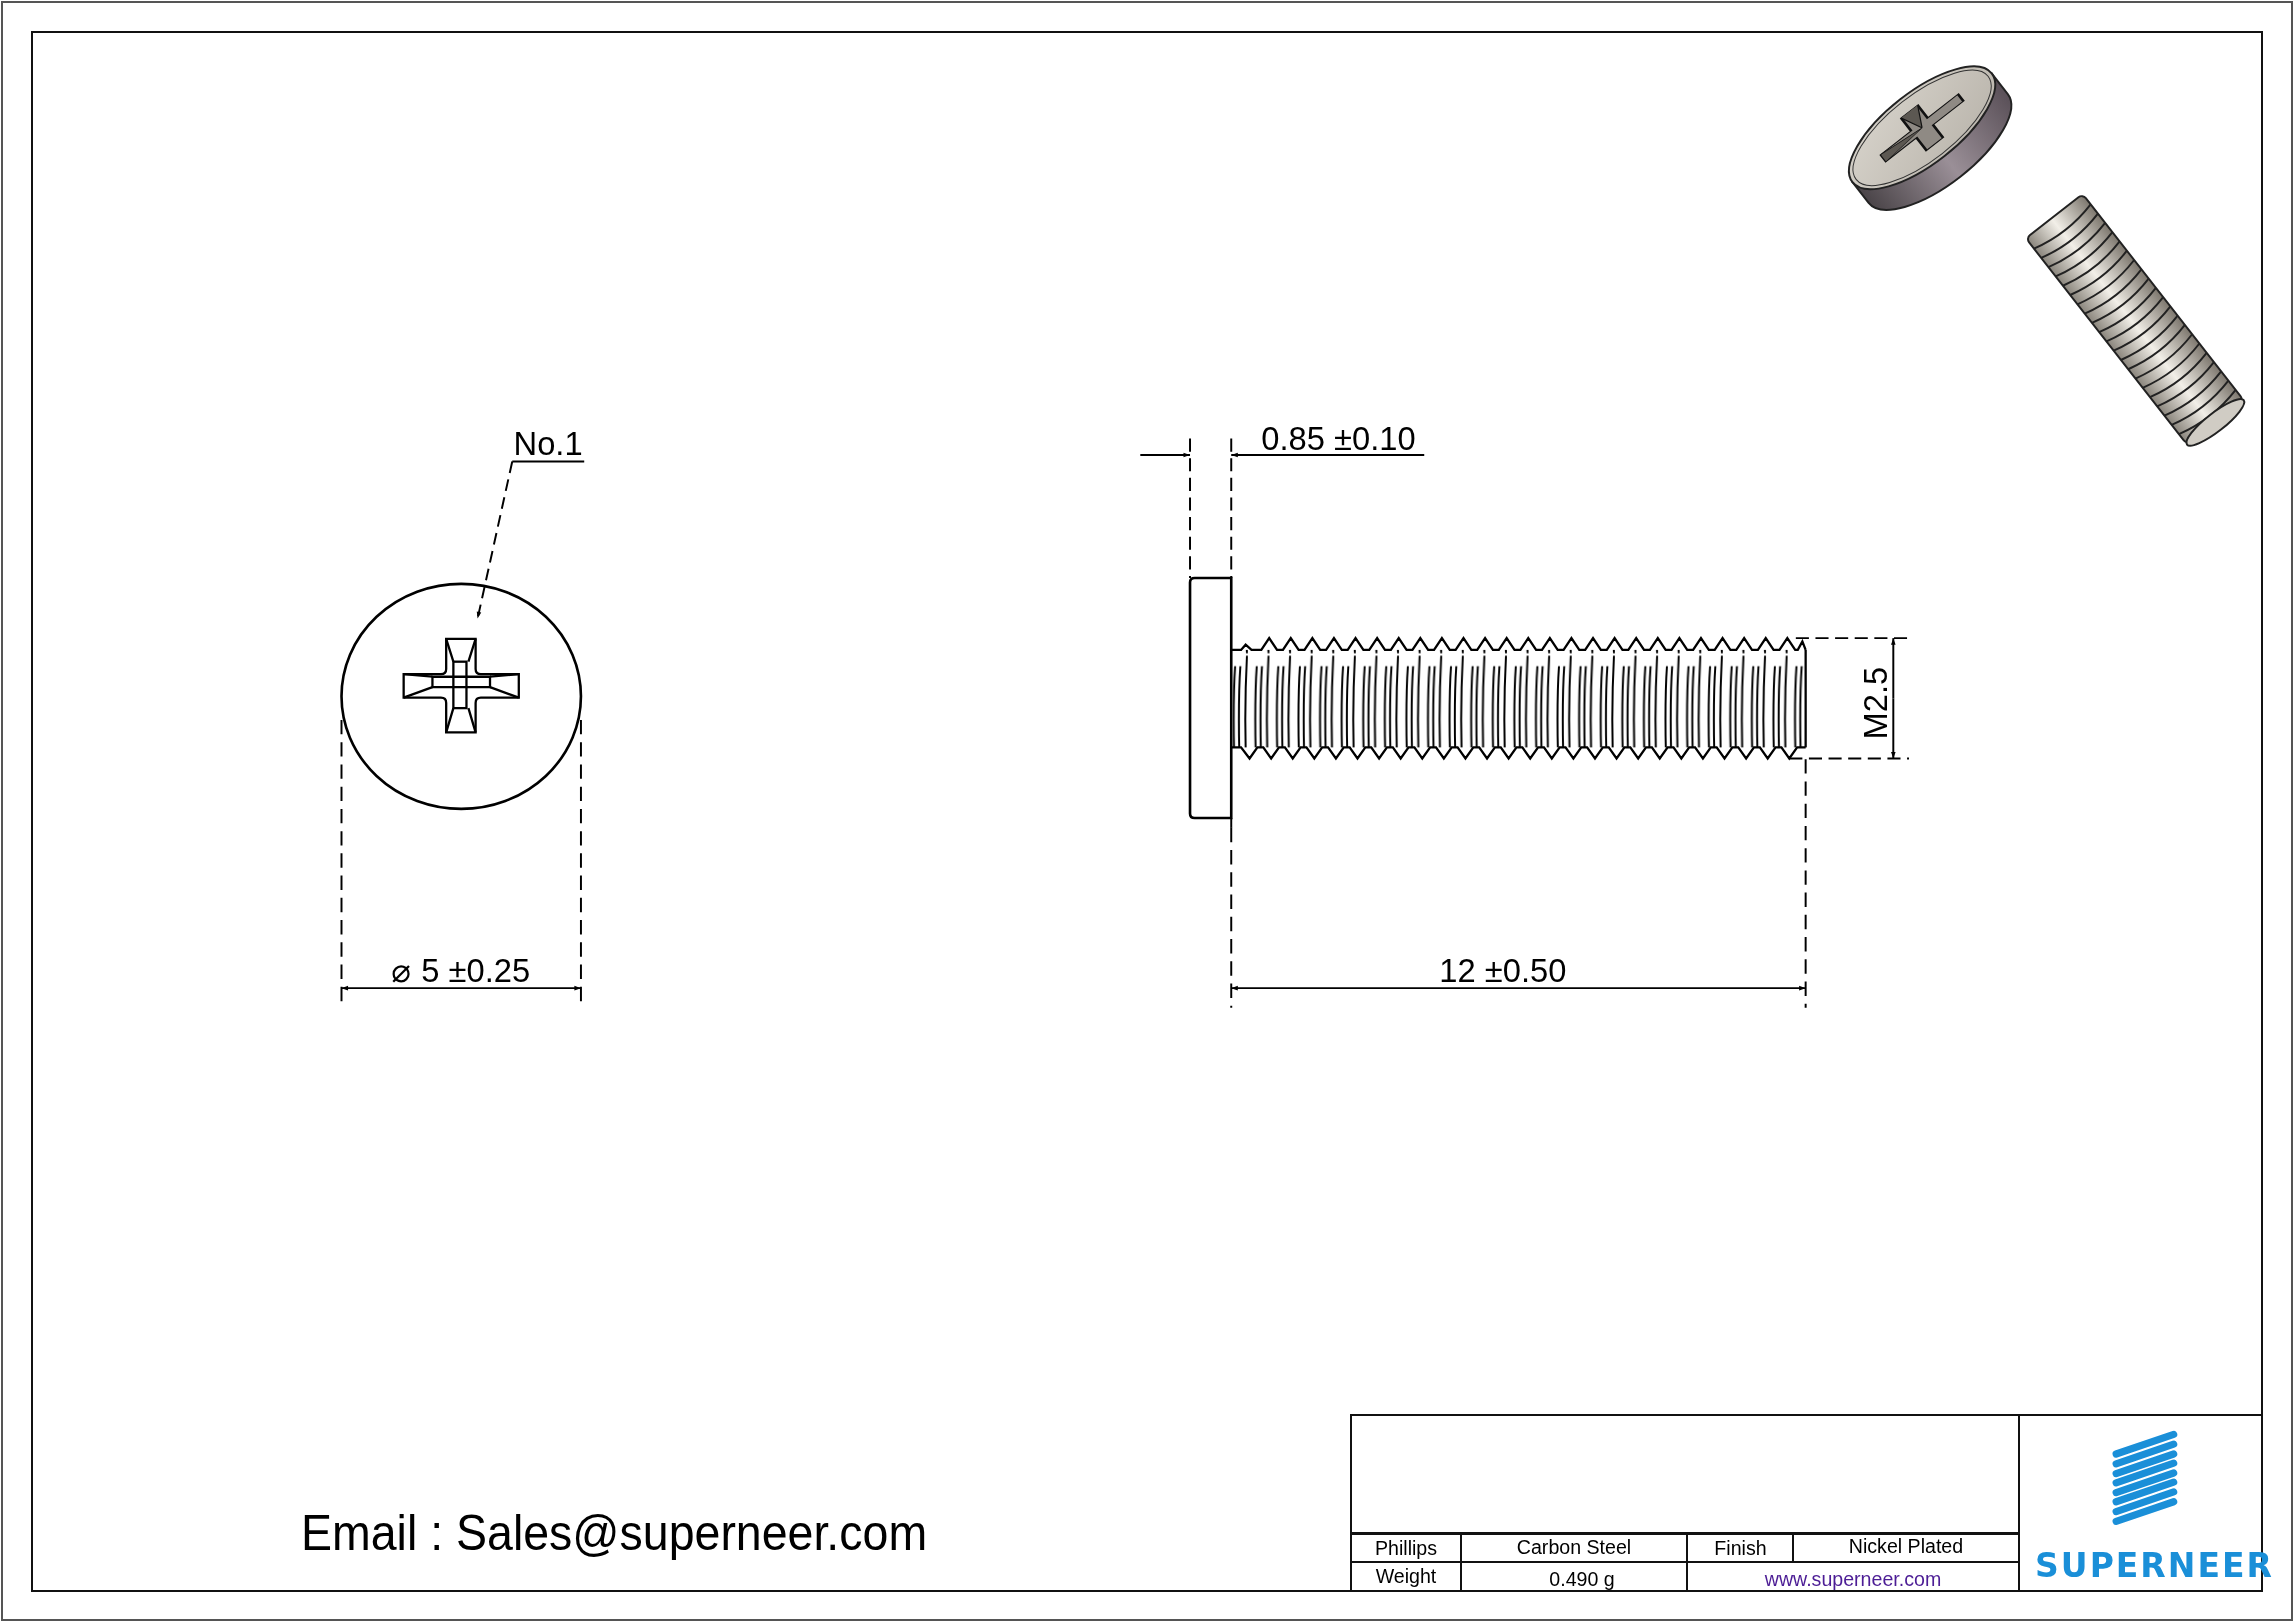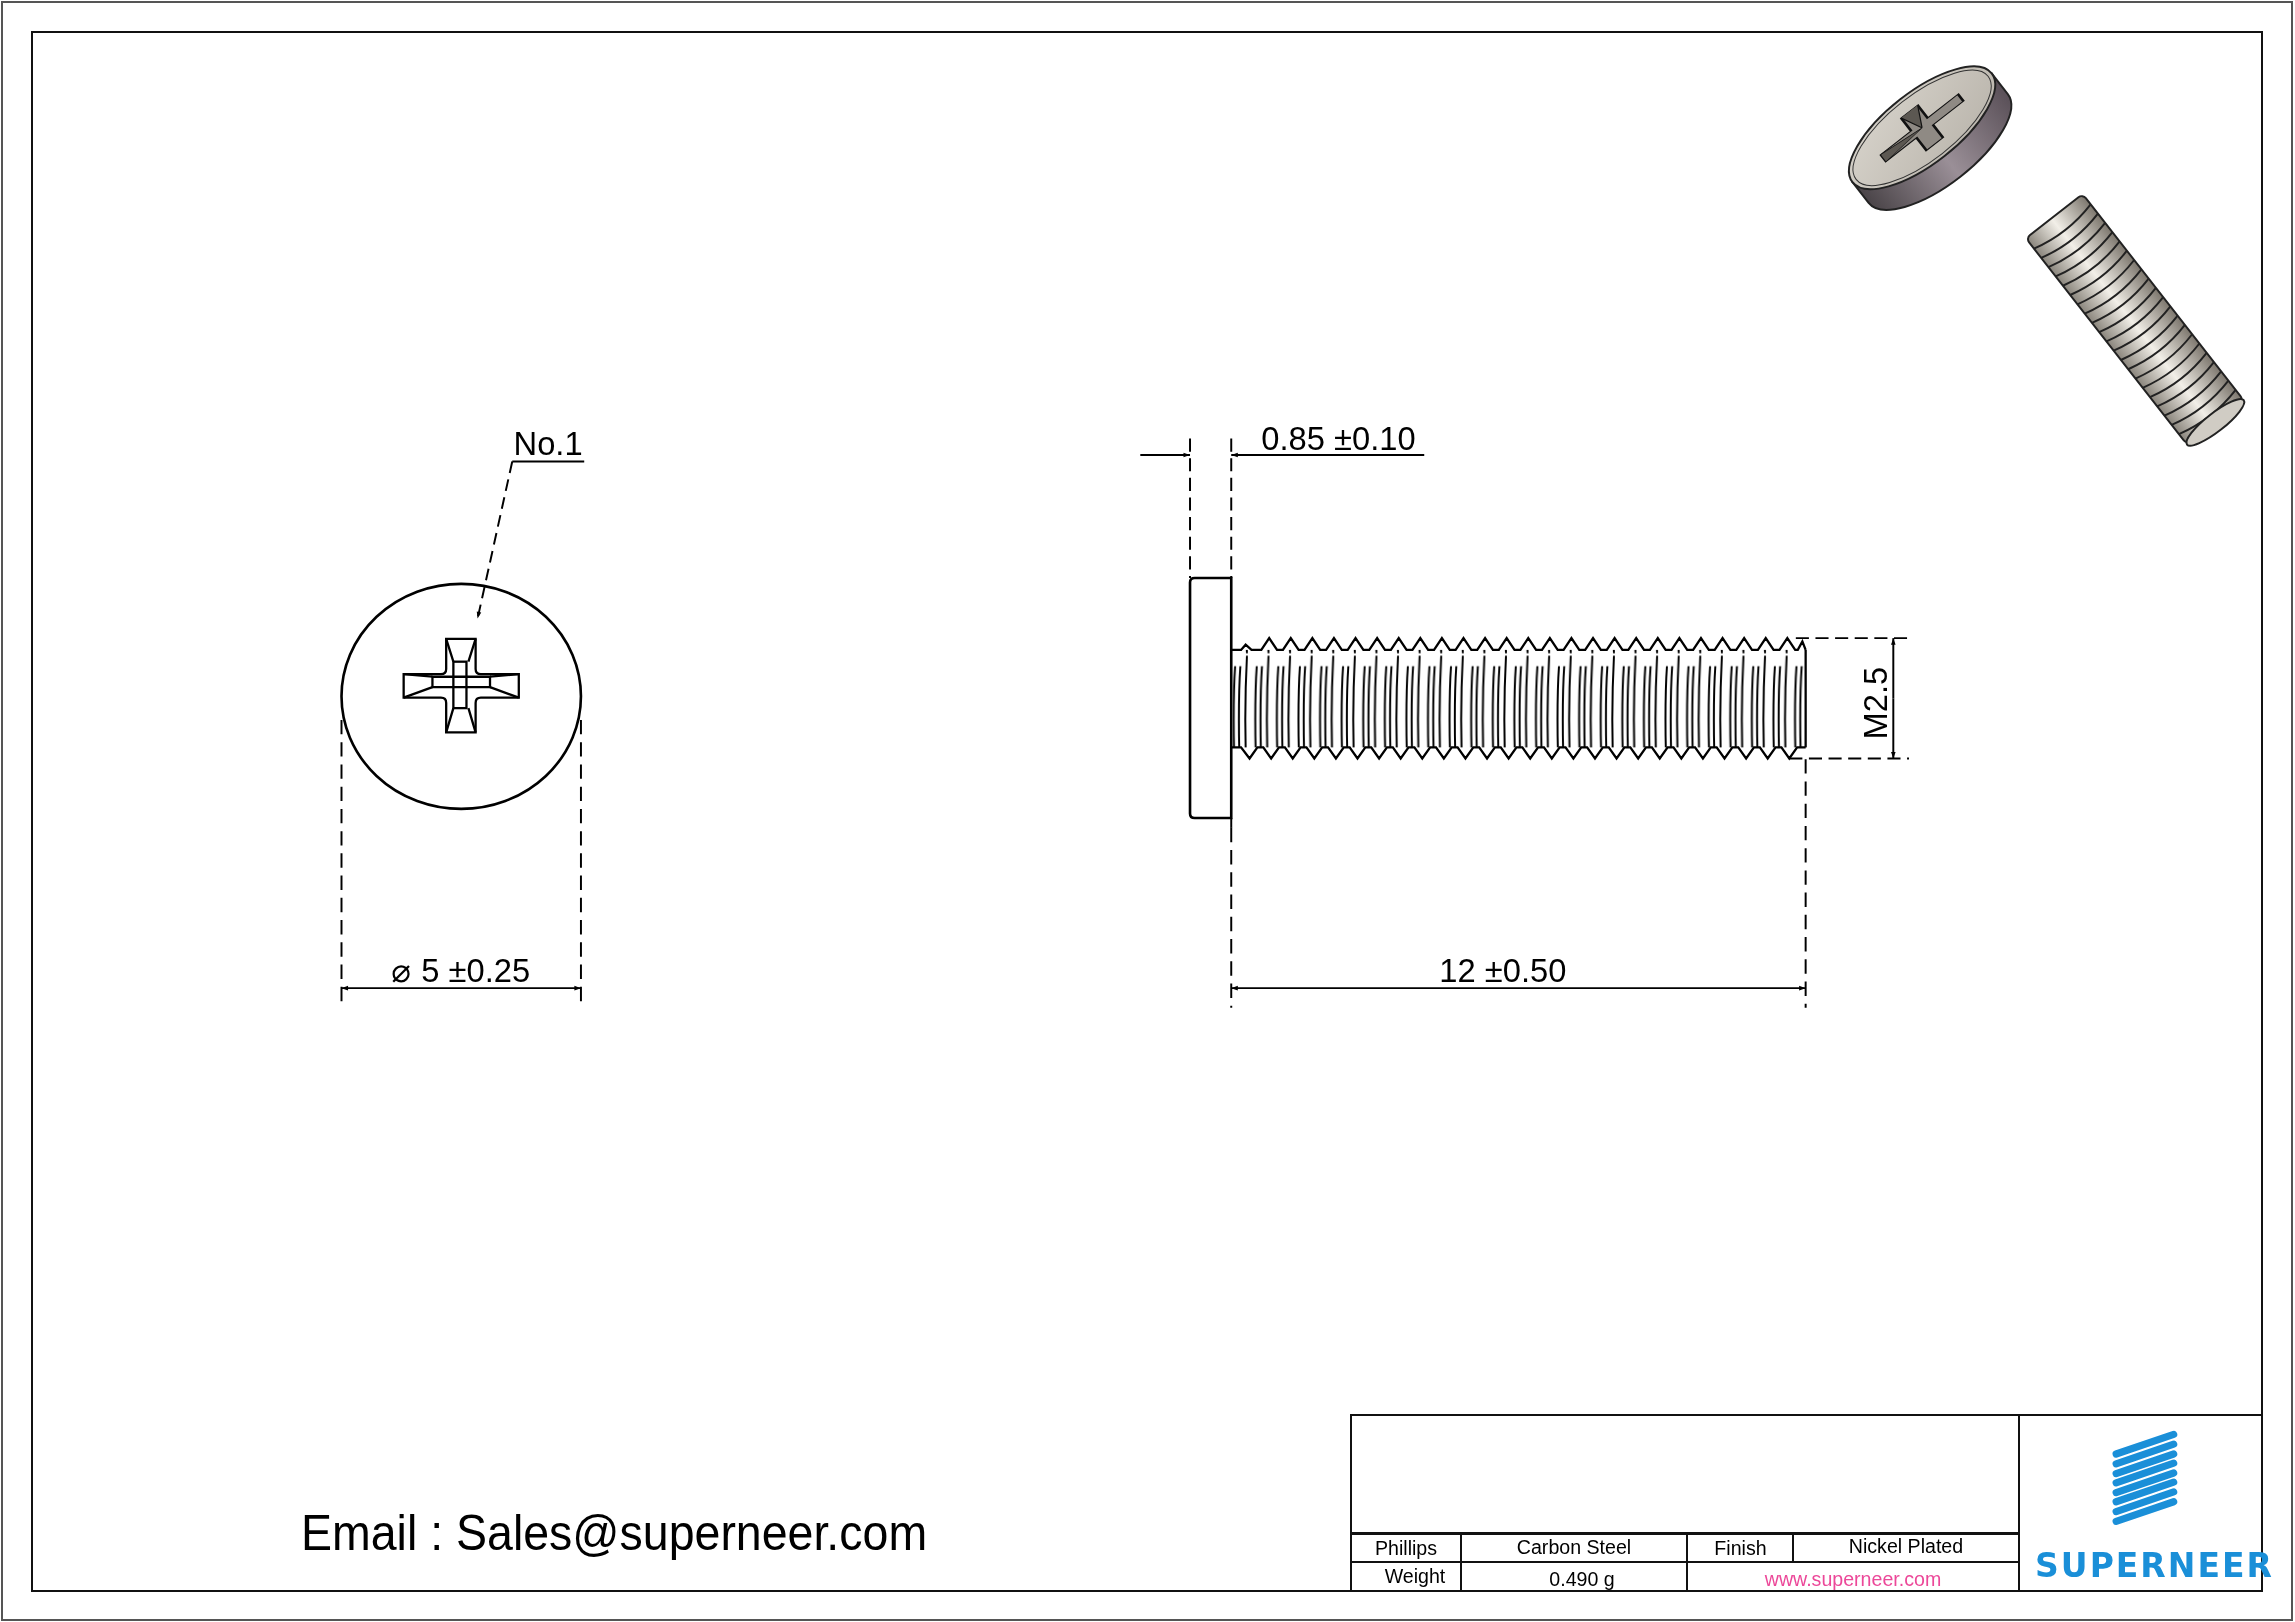--- a/index.html
+++ b/index.html
@@ -22,21 +22,21 @@
              font-family: "Liberation Sans", sans-serif; transform: scaleX(0.92); transform-origin: left top; }
   .desc1, .desc2 { position: absolute; left: 17px; font-size: 20px; line-height: 1;
                    font-family: "Liberation Sans", sans-serif; transform: scaleX(0.95); transform-origin: left top; }
   .desc1 { top: 65px; }
   .desc2 { top: 85px; }
   .tb-grid { position: absolute; left: 0; top: 116px; width: 666px; height: 60px; }
   .tb-cell { position: absolute; box-sizing: border-box; display: flex; align-items: center;
              justify-content: center; font-size: 19.6px; font-family: "Liberation Sans", sans-serif; }
   .hline { position: absolute; background: #111; }
   .vline { position: absolute; background: #111; }
-  .website { color: #ec4899; }
+  .website { color: #4c1d95; }
   .logo-panel { position: absolute; left: 666px; top: 0; width: 271px; height: 175px;
                 border-left: 2.6px solid #111; box-sizing: border-box; }
   .logo-word { position: absolute; left: 0; width: 100%; top: 130px; text-align: center;
                font-size: 33px; font-weight: bold; letter-spacing: 2px; color: #1a8fd8;
                font-family: "DejaVu Sans", sans-serif; }
 </style>
 </head>
 <body>
 
 <div class="sheet">
@@ -152,21 +152,21 @@
       <div class="hline" style="left:0;top:29.4px;width:666px;height:2px;"></div>
       <div class="vline" style="left:108px;top:0;width:2px;height:60px;"></div>
       <div class="vline" style="left:334px;top:0;width:2px;height:60px;"></div>
       <div class="vline" style="left:440px;top:0;width:2px;height:30px;"></div>
 
       <div class="tb-cell" style="left:0;top:3.9px;width:108px;height:26px;">Phillips</div>
       <div class="tb-cell" style="left:110px;top:2.6px;width:224px;height:26px;">Carbon Steel</div>
       <div class="tb-cell" style="left:336px;top:3.9px;width:105px;height:26px;">Finish</div>
       <div class="tb-cell" style="left:442px;top:2.6px;width:224px;height:24px;">Nickel Plated</div>
 
-      <div class="tb-cell" style="left:9px;top:31px;width:108px;height:26px;border-radius:13px;">Weight</div>
+      <div class="tb-cell" style="left:0;top:31px;width:108px;height:26px;border-radius:13px;">Weight</div>
       <div class="tb-cell" style="left:110px;top:34px;width:224px;height:26px;padding-left:16px;">0.490 g</div>
       <div class="tb-cell website" style="left:336px;top:34px;width:330px;height:26px;">www.superneer.com</div>
     </div>
 
     <div class="logo-panel">
       <svg width="242" height="131" viewBox="0 0 370 200" style="position:absolute;left:0;top:0;">
         <g stroke="#1a8fd8" stroke-width="11" stroke-linecap="round">
           <line x1="147" y1="58" x2="235" y2="28"></line>
           <line x1="147" y1="73" x2="235" y2="43"></line>
           <line x1="147" y1="88" x2="235" y2="58"></line>

